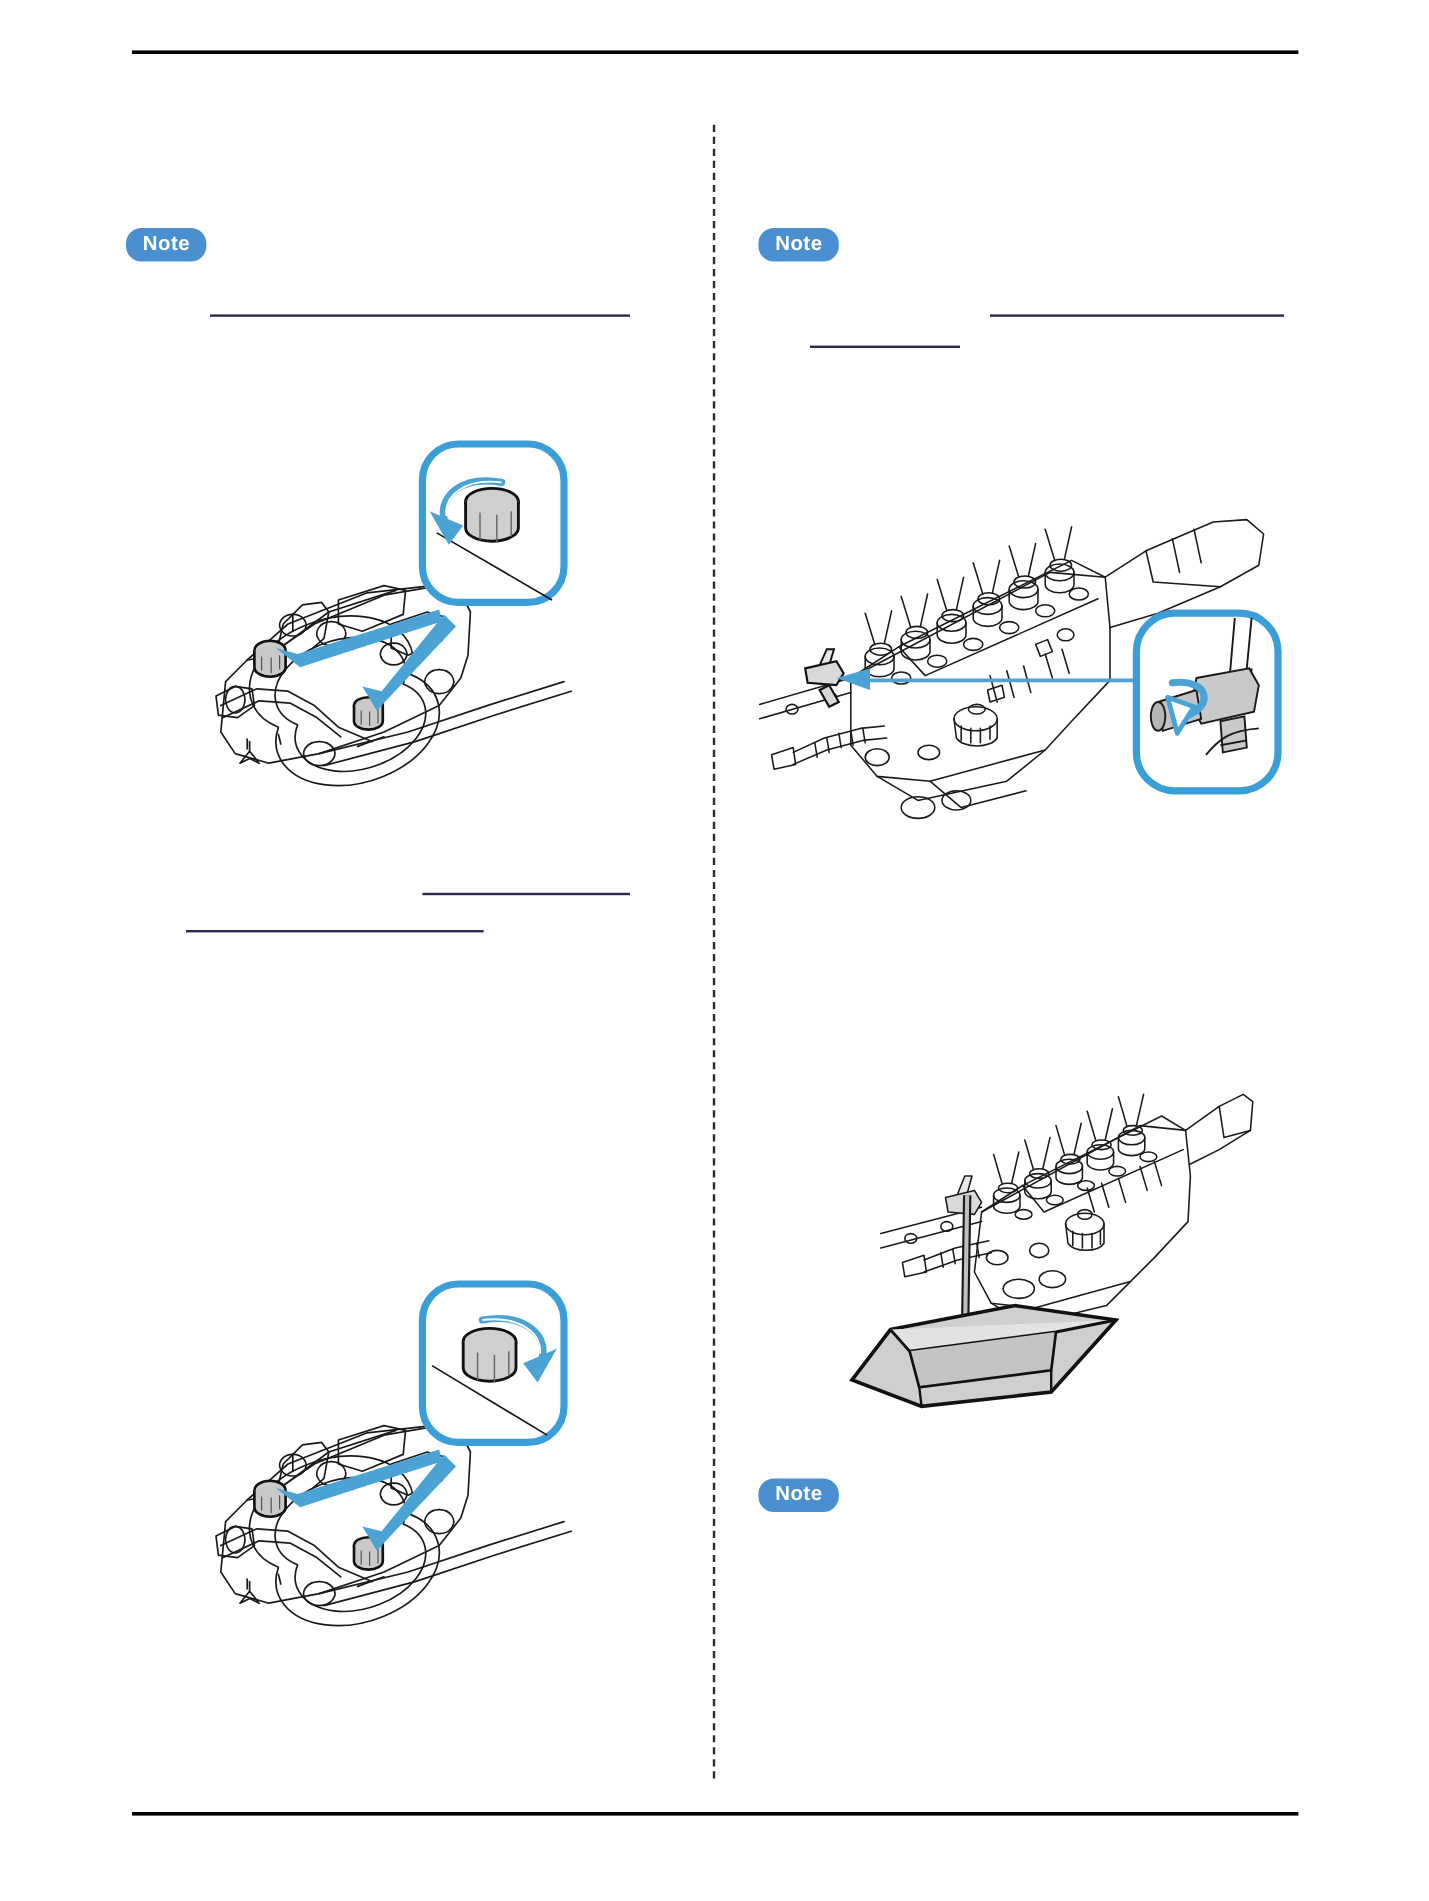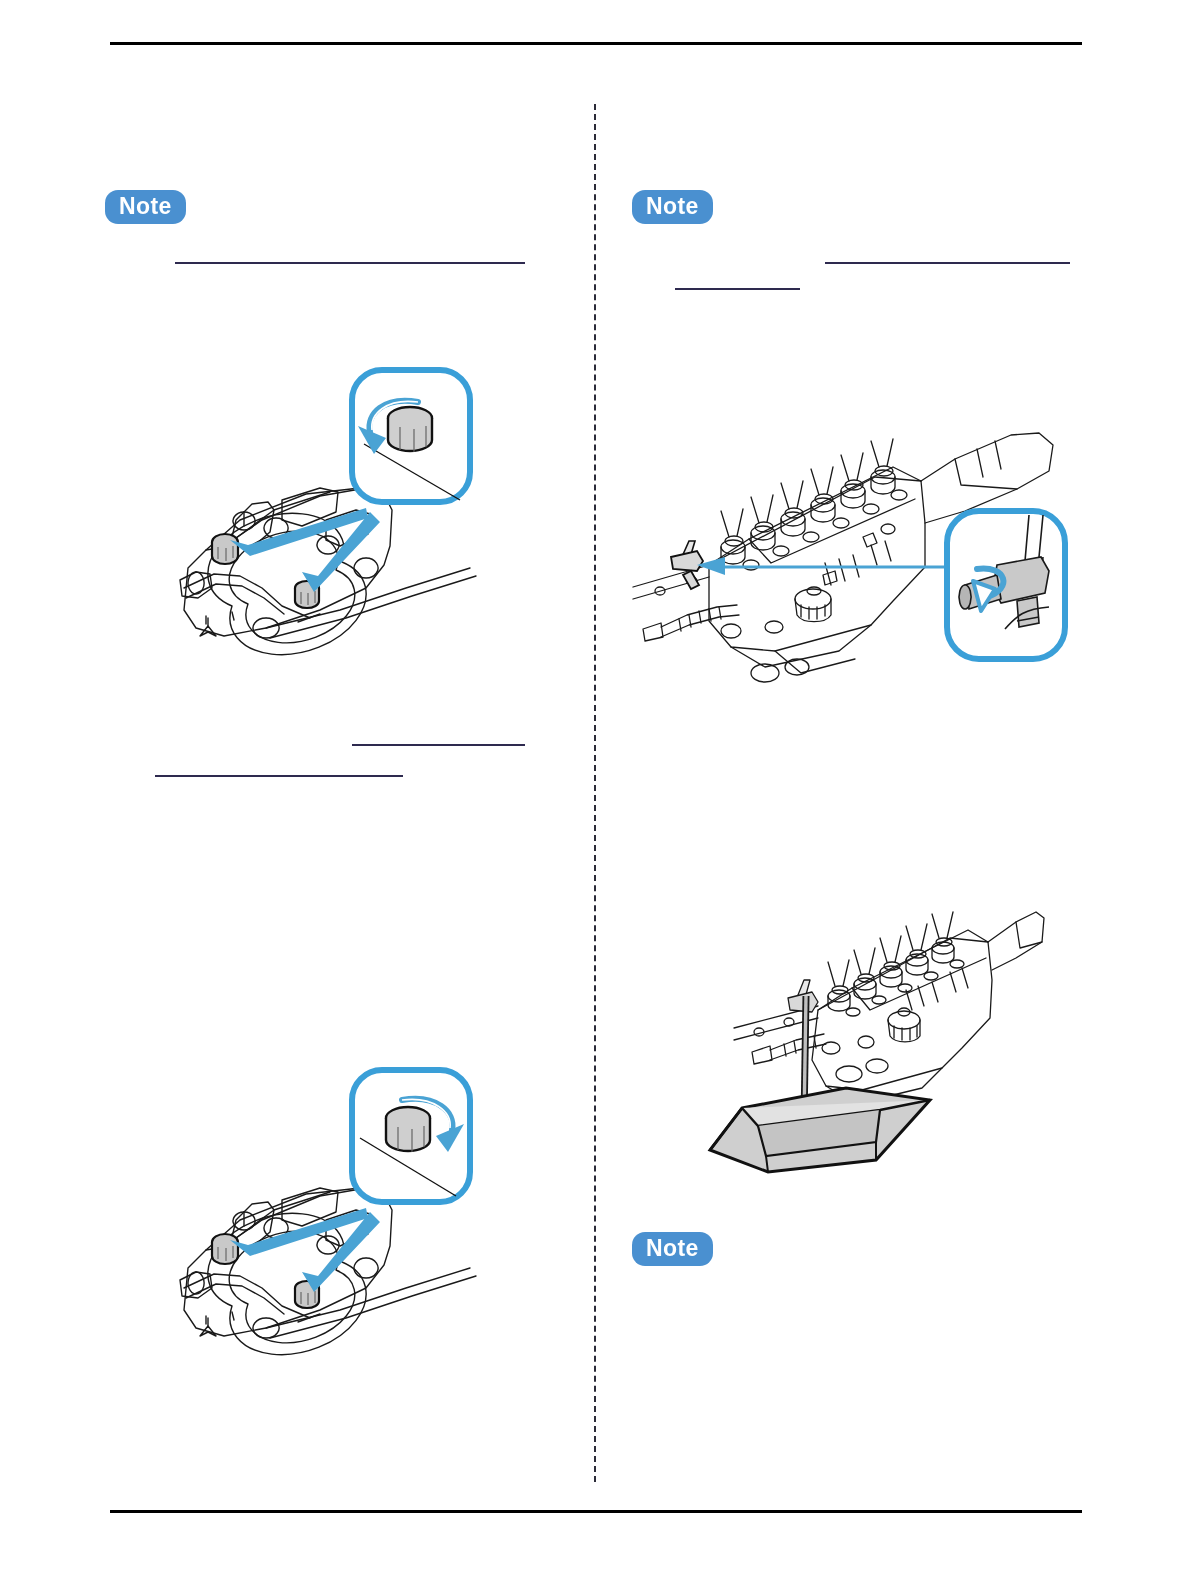--- a/index.html
+++ b/index.html
@@ -44,21 +44,21 @@
     border-left: 2px dashed #2b2b38;
   }
 
   
   .note-badge {
     position: absolute;
     display: inline-block;
     background: #4a90d0;
     color: #ffffff;
     font-weight: bold;
-    font-size: 23px;
+    font-size: 17px;
     letter-spacing: 0.4px;
     padding: 4px 14px 5px 14px;
     border-radius: 13px;
     line-height: 1.1;
     white-space: nowrap;
   }
 
   
   .uline {
     position: absolute;

